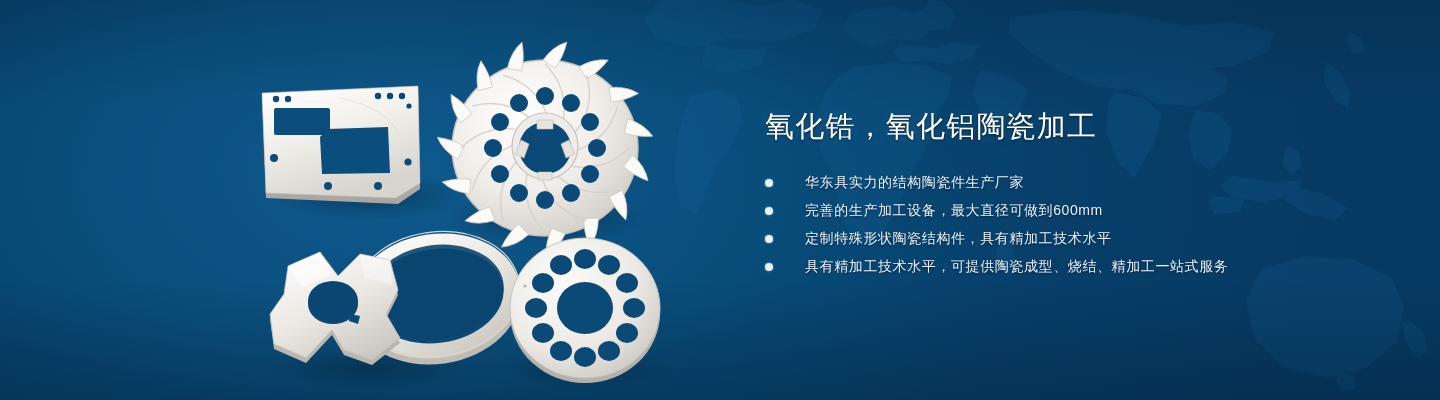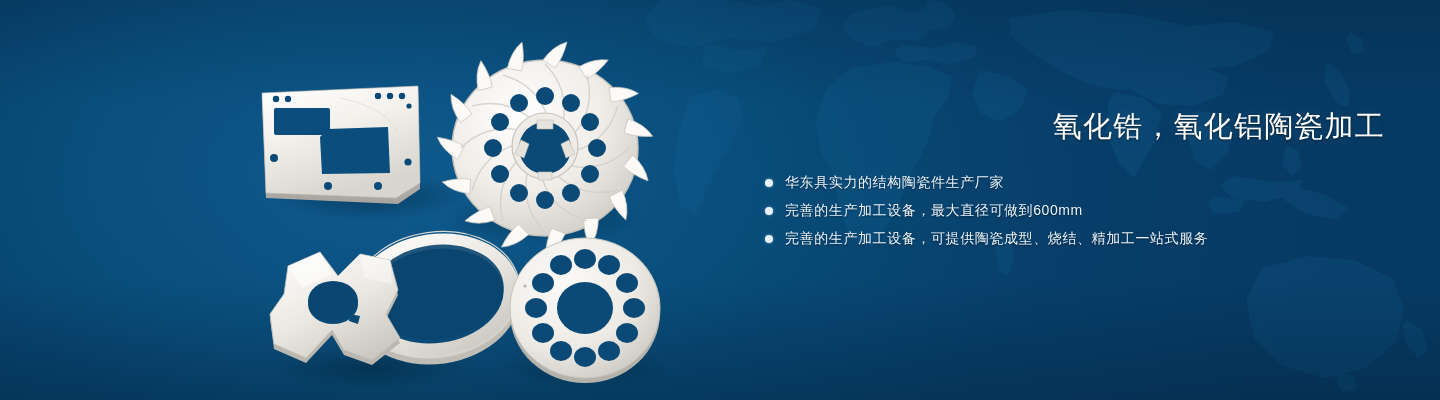--- a/index.html
+++ b/index.html
@@ -6,21 +6,20 @@
   html,body { width:1440px; height:400px; overflow:hidden; background:#063e69; }
   body { font-family:"Liberation Sans","DejaVu Sans",sans-serif; }
 
   #banner {
     position:relative;
     width:1440px; height:400px;
     overflow:hidden;
     background:
       radial-gradient(ellipse 900px 520px at 30% 46%, #0a5182 0%, #084b78 38%, #073f6a 70%, #063a63 100%),
       linear-gradient(135deg,#0a5080 0%,#074570 48%,#05375e 100%);
-    text-align: right;
   }
 
   
   #worldmap {
     position:absolute; inset:0;
     opacity:0.30;
     pointer-events:none;
   }
   #worldmap svg { width:100%; height:100%; display:block; }
 
@@ -59,20 +58,21 @@
   #bullets {
     margin-top:26px;
     list-style:none;
   }
   #bullets li {
     display:flex;
     align-items:center;
     height:24px;
     margin-bottom:4px;
     white-space:nowrap;
+    gap:20px;
   }
   .dot {
     width:8px; height:8px;
     border-radius:50%;
     background:#e9f2f8;
     margin-right:12px;
     flex:0 0 auto;
     box-shadow:0 0 3px rgba(180,220,255,0.5);
   }
   .btxt {
@@ -315,18 +315,22 @@
       <li>
         <span class="dot"></span>
         <span class="btxt">华东具实力的结构陶瓷件生产厂家</span>
       </li>
       <li>
         <span class="dot"></span>
         <span class="btxt">完善的生产加工设备，最大直径可做到600mm</span>
       </li>
       <li>
         <span class="dot"></span>
-        <span class="btxt">完善的生产加工设备，可提供陶瓷成型、烧结、精加工一站式服务</span>
+        <span class="btxt">定制特殊形状陶瓷结构件，具有精加工技术水平</span>
+      </li>
+      <li>
+        <span class="dot"></span>
+        <span class="btxt">具有精加工技术水平，可提供陶瓷成型、烧结、精加工一站式服务</span>
       </li>
     </ul>
   </div>
 
 </div>
 
 </body></html>

